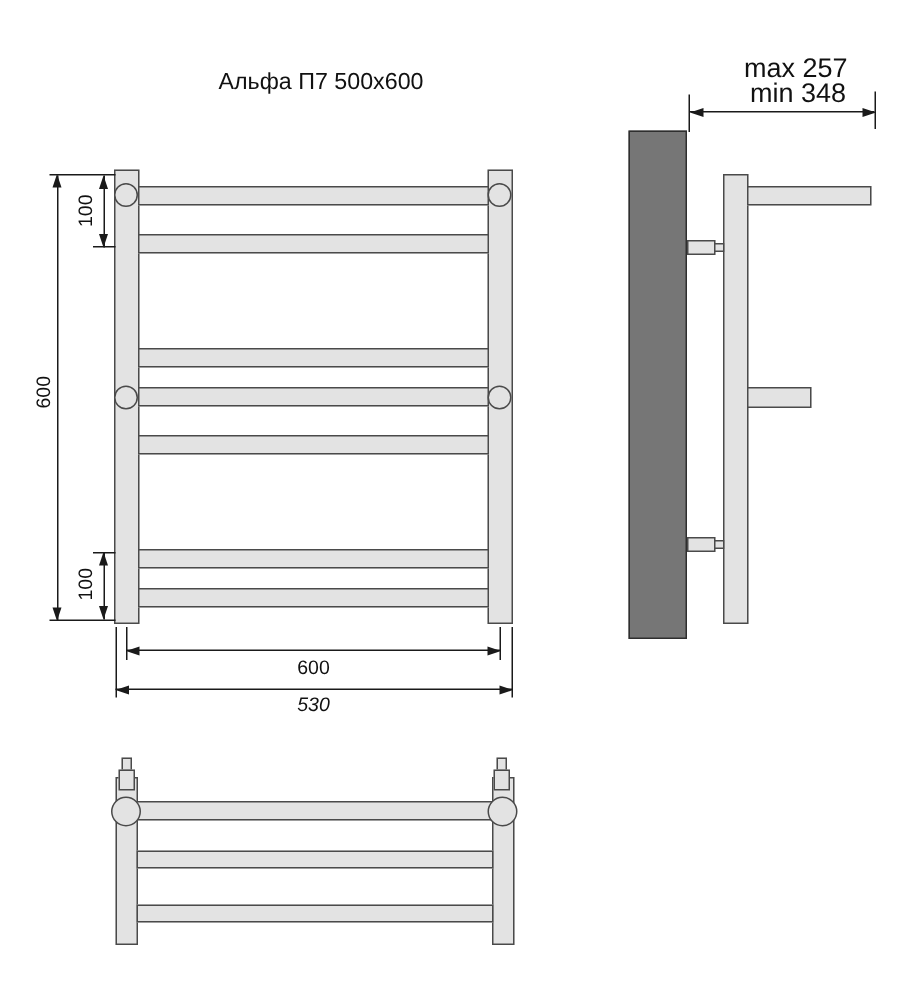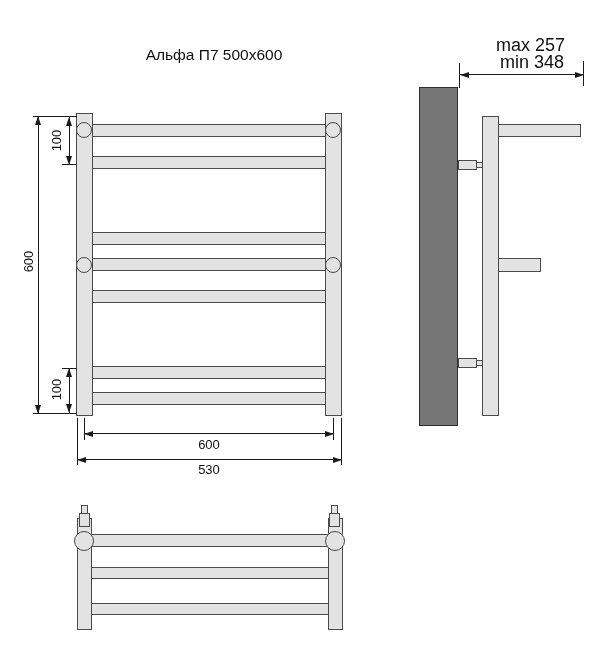--- a/index.html
+++ b/index.html
@@ -78,21 +78,21 @@
     <div class="arr right" style="left:325px;top:431px;"></div>
     <div class="dlabel" style="left:182px;top:437px;width:54px;">600</div>
   </div>
 
   <div>
     <div class="dline" style="left:77px;top:418px;width:1px;height:47px;"></div>
     <div class="dline" style="left:341px;top:418px;width:1px;height:47px;"></div>
     <div class="dline" style="left:77px;top:459px;width:265px;height:1px;"></div>
     <div class="arr left" style="left:77px;top:457px;"></div>
     <div class="arr right" style="left:333px;top:457px;"></div>
-    <div class="dlabel" style="left:182px;top:462px;width:54px;">530</div>
+    <div class="dlabel" style="left:182px;top:462px;width:54px;font-style:italic;">530</div>
   </div>
 
   <div>
     <div class="wall" style="left:419px;top:87px;width:39px;height:339px;"></div>
     <div class="metal" style="left:482px;top:116px;width:17px;height:300px;"></div>
     <div class="metal" style="left:498px;top:124px;width:83px;height:13px;"></div>
     <div class="metal" style="left:498px;top:258px;width:43px;height:14px;"></div>
     <div class="metal" style="left:458px;top:160px;width:19px;height:10px;"></div>
     <div class="metal" style="left:476px;top:162px;width:7px;height:6px;"></div>
     <div class="metal" style="left:458px;top:358px;width:19px;height:10px;"></div>

